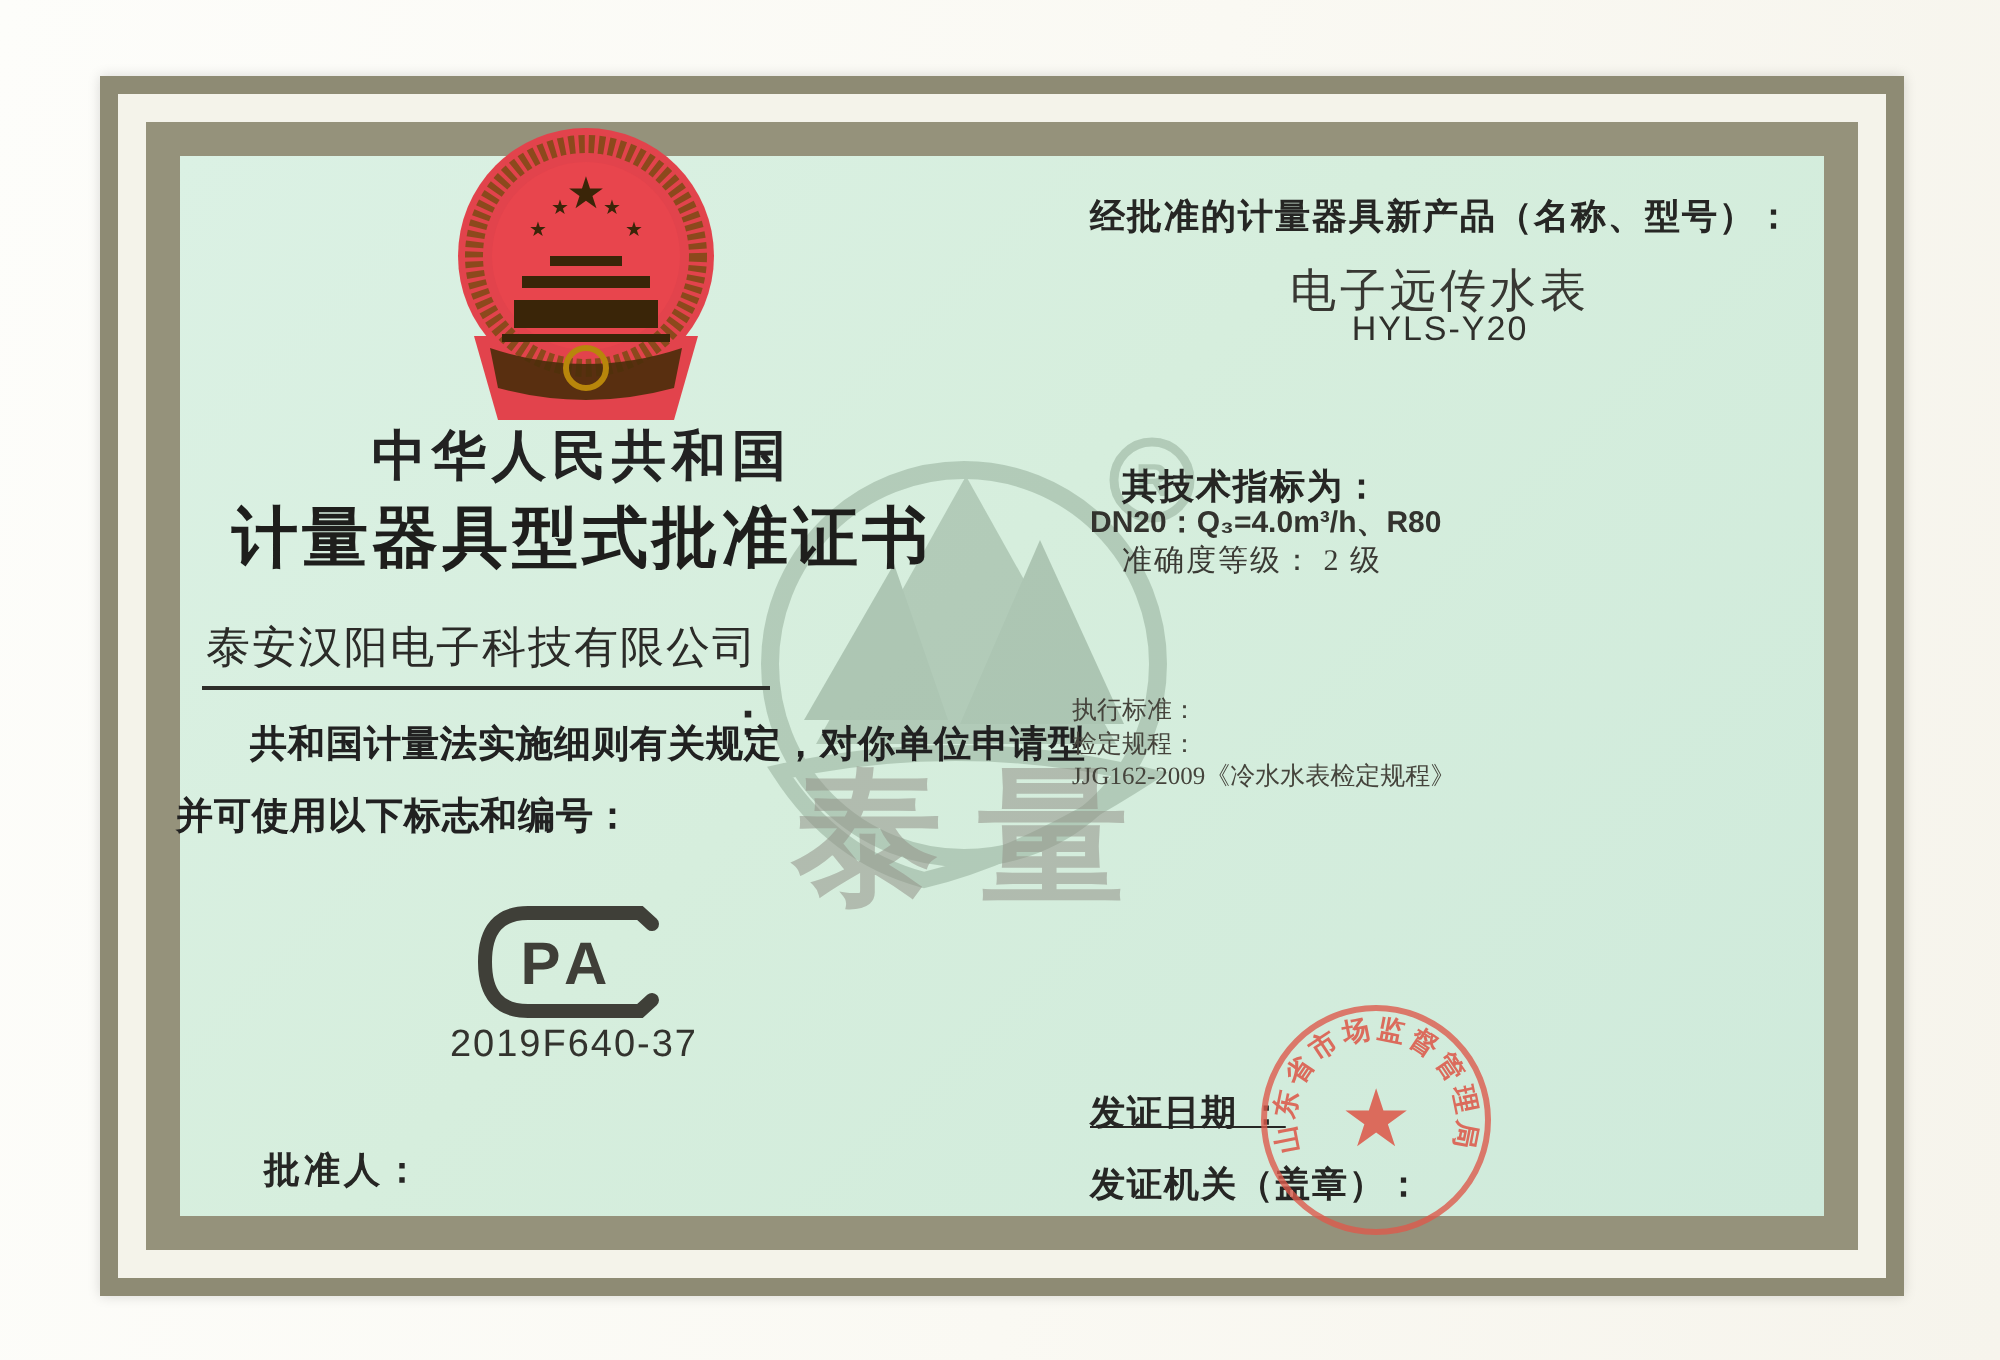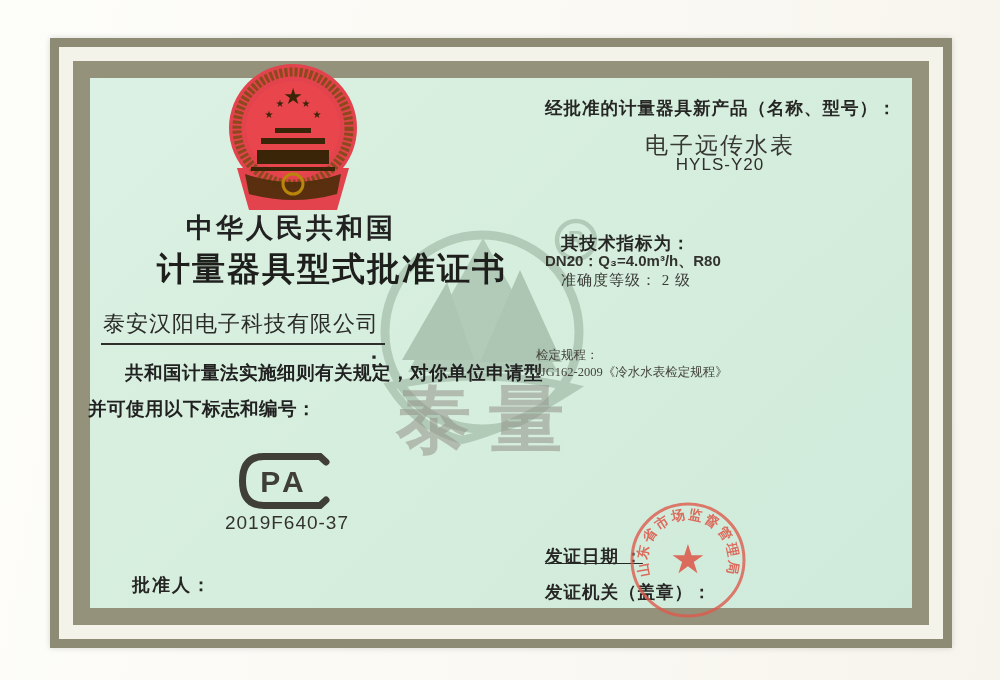--- a/index.html
+++ b/index.html
@@ -17,21 +17,21 @@
   .cert-line  { position:absolute; inset:14px; background:#95927b; }
   .cert-paper { position:absolute; inset:17px; background:linear-gradient(135deg,#dbf1e4 0%,#d6eedd 45%,#cfeadb 100%); }
 
   .layer-watermark { z-index:1; }
   .layer-text      { z-index:2; }
   .layer-stamp     { z-index:3; }
 
   
   .country-title { left:95px; top:210px; width:392px; text-align:center;
     font-family:"Liberation Sans", sans-serif; font-weight:bold; font-size:27px; letter-spacing:3px; color:#222; }
-  .cert-title { left:75px; top:247px; width:432px; text-align:right;
+  .cert-title { left:75px; top:247px; width:432px; text-align:center;
     font-family:"Liberation Sans", sans-serif; font-weight:bold; font-size:33px; letter-spacing:2px; color:#1e1e1c; }
   .company-row { left:101px; top:309px; display:flex; align-items:flex-end;flex-direction:column; }
   .company-name { font-size:22px; letter-spacing:1px; color:#2b2b28;
     border-bottom:2px solid #2e2e2a; padding:0 6px 4px 2px; min-width:284px; }
   .company-colon { font-size:22px; font-weight:bold; padding-left:4px; }
   .body-par { left:88px; top:356px; width:432px; font-size:18.5px; font-weight:bold;
     line-height:35.5px; color:#212121; letter-spacing:0.5px; }
   .body-par .line { white-space:nowrap; }
   .body-par .line:first-child { text-indent:2em; }
   .cpa-wrap { left:238px; top:452px; width:96px; height:58px; }
@@ -126,20 +126,21 @@
 
 <div class="abs product-heading layer-text">经批准的计量器具新产品（名称、型号）：</div>
 <div class="abs product-name layer-text">电子远传水表</div>
 <div class="abs product-model layer-text">HYLS-Y20</div>
 
 <div class="abs spec-heading layer-text">其技术指标为：</div>
 <div class="abs spec-flow layer-text">DN20：Q₃=4.0m³/h、R80</div>
 <div class="abs spec-accuracy layer-text">准确度等级： 2 级</div>
 
 <div class="abs standards layer-text">
+  <div>执行标准：</div>
   <div>检定规程：</div>
   <div>JJG162-2009《冷水水表检定规程》</div>
 </div>
 
 <div class="abs date-row layer-text">
   <span class="date-label">发证日期 ：</span>
 </div>
 <div class="abs issuer-label layer-text">发证机关（盖章）：</div>
 
 <svg class="abs stamp-svg layer-stamp" viewBox="0 0 122 122">

